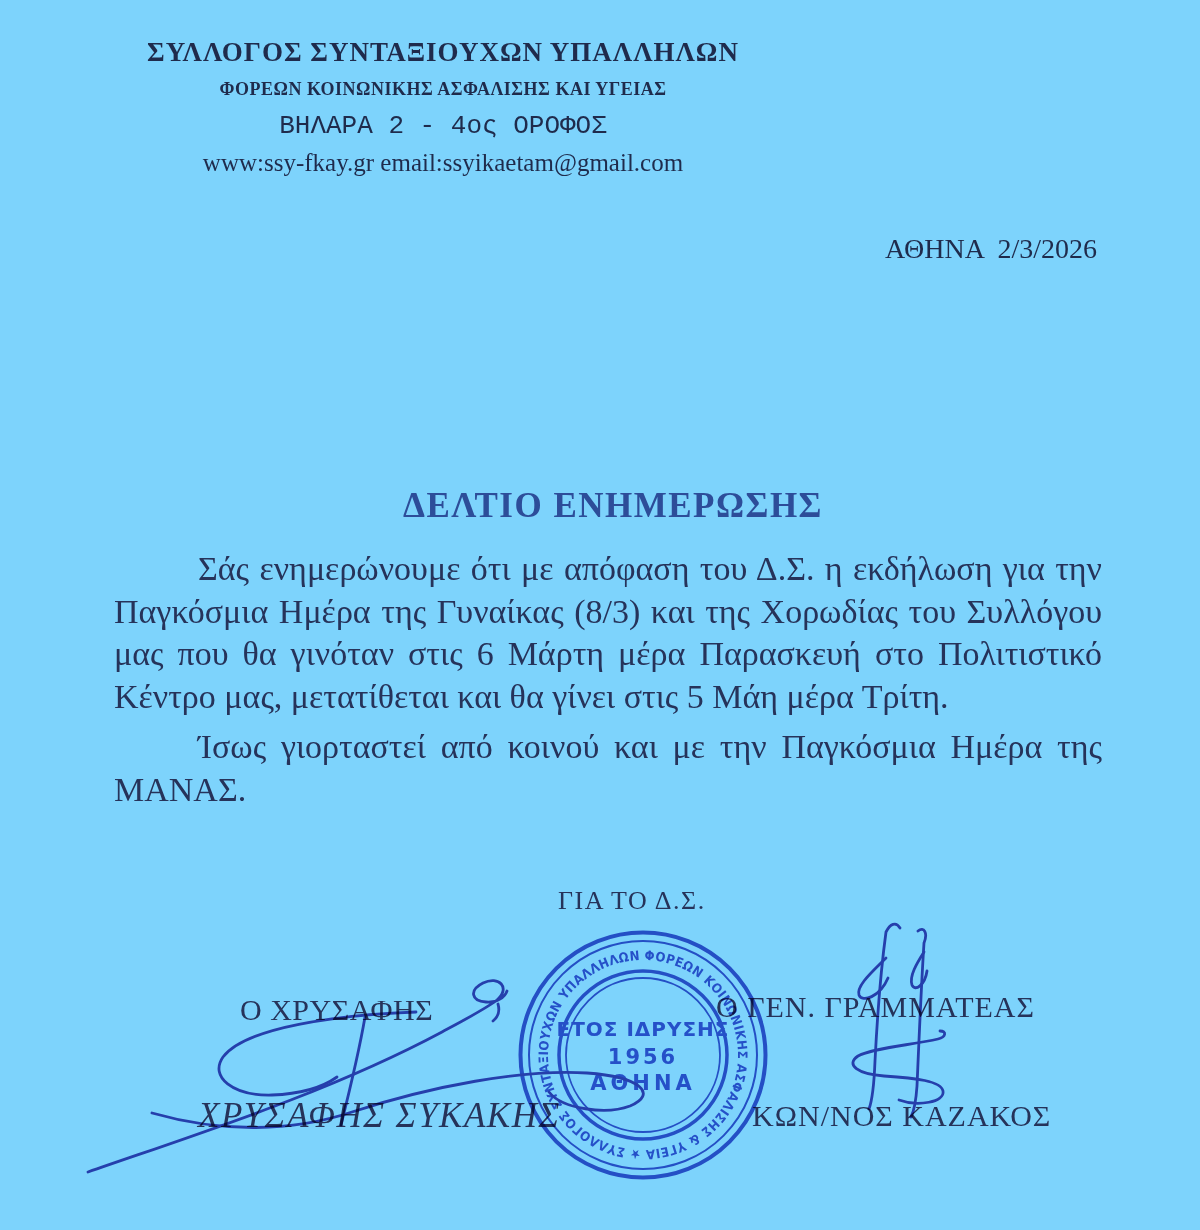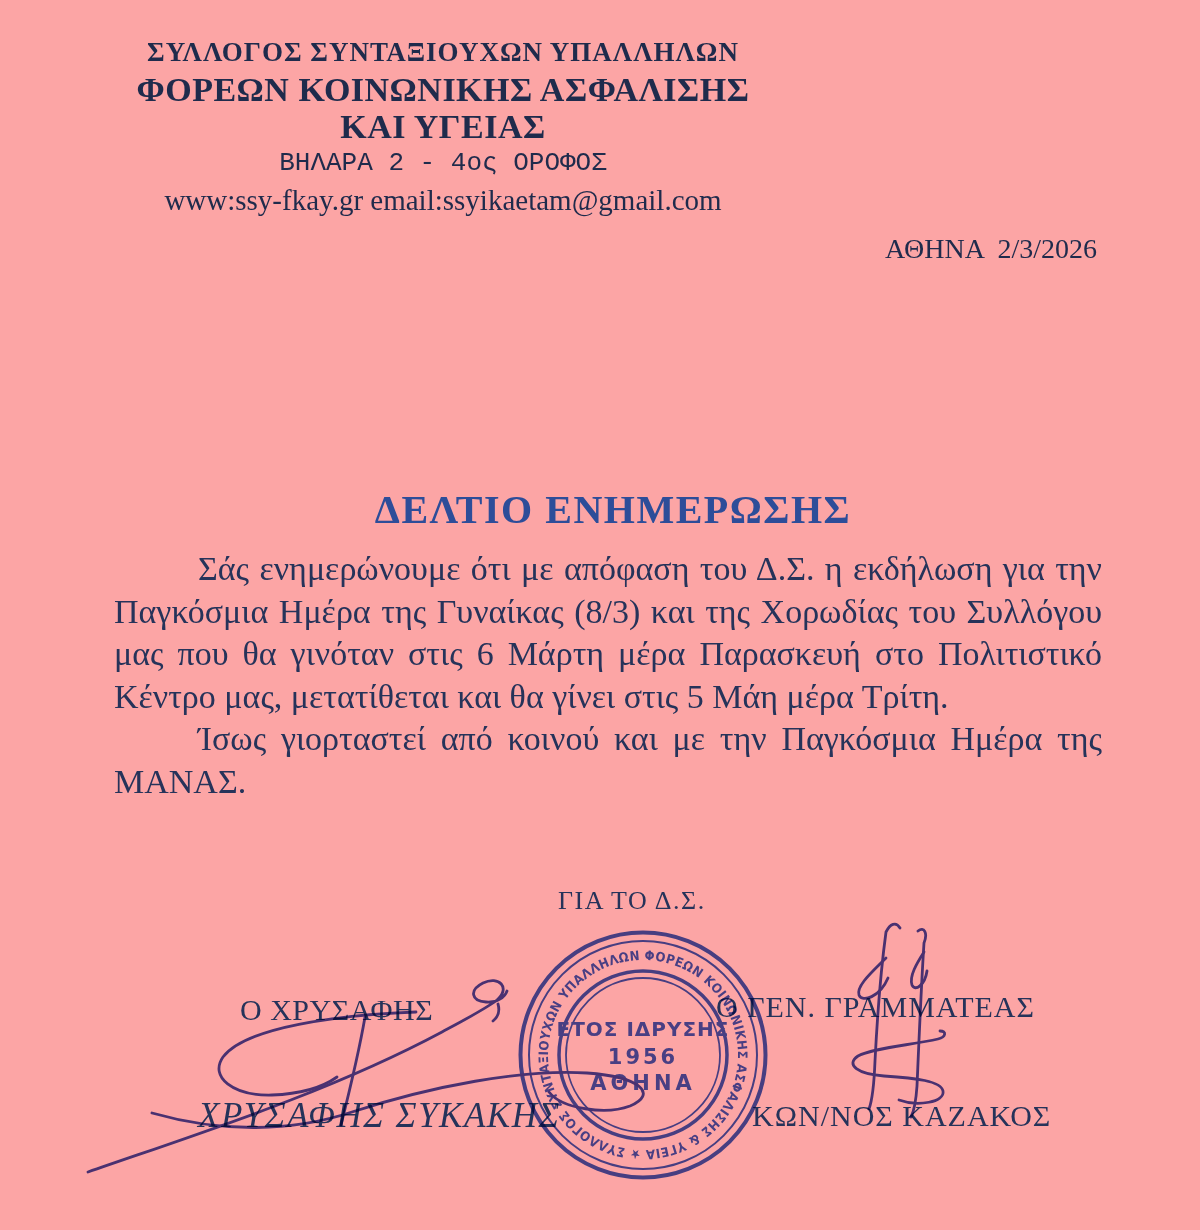--- a/index.html
+++ b/index.html
@@ -1,53 +1,53 @@
 <!DOCTYPE html>
 <html><head>
 <meta charset="utf-8">
 <style>
   html,body { margin:0; padding:0; background:#e8e8e8; }
   .page {
     position:relative;
     width:1200px; height:1230px;
     margin:0 auto;
-    background:#fca5a5;
+    background:#7dd3fc;
     overflow:hidden;
     font-family:"Liberation Serif", serif;
     color:#26335a;
   }
   
   .letterhead {
     position:absolute; left:118px; top:34px; width:650px;
     text-align:center; color:#1f2b4c;
   }
   .lh1 { font-size:27px; font-weight:bold; letter-spacing:1px;  line-height:37px; }
-  .lh2 { font-size:34px; font-weight:bold; letter-spacing:.5px; line-height:37px; }
+  .lh2 { font-size:18px; font-weight:bold; letter-spacing:.5px; line-height:37px; }
   .lh3 { font-size:26px; line-height:37px;font-family:Liberation Mono, monospace; }
   .lh4 { font-size:26.5px; line-height:37px; padding-top:9px; }
-  .lh5 { font-size:29px; line-height:36px;text-align:center; }
+  .lh5 { font-size:25px; line-height:36px;text-align:center; }
   
   .date-line {
     position:absolute; left:885px; top:233px;
     font-size:28px; color:#1f2b4c; word-spacing:7px; white-space:nowrap;text-align:right;
   }
   
   .doc-title {
     position:absolute; top:486px; left:0; width:100%; padding-left:26px;
     box-sizing:border-box; text-align:center;
-    font-size:40px; font-weight:bold; letter-spacing:1.5px;
+    font-size:35px; font-weight:bold; letter-spacing:1.5px;
     color:#2d4d99;
   }
   
   .body-text {
     position:absolute; left:114px; top:548px; width:988px;
     font-size:34px; line-height:42.5px; text-align:justify;
   }
   .body-text p { margin:0; text-indent:84px; }
-  .body-text p + p { margin-top:0; }
+  .body-text p + p { margin-top:8px; }
   
   .closing span { position:absolute; white-space:nowrap; }
   .for-board  { left:558px; top:886px;  font-size:26px; letter-spacing:1.5px; }
   .pres-label { left:240px; top:993px;  font-size:30px; letter-spacing:.5px; }
   .sec-label  { left:716px; top:990px;  font-size:30px; letter-spacing:1px; }
   .pres-name  { left:198px; top:1096px; font-size:35px; letter-spacing:1.5px;font-style:italic; }
   .sec-name   { left:752px; top:1099px; font-size:30px; letter-spacing:1px; }
   
   .ink-overlay {
     position:absolute; left:0; top:0; width:1200px; height:1230px;

